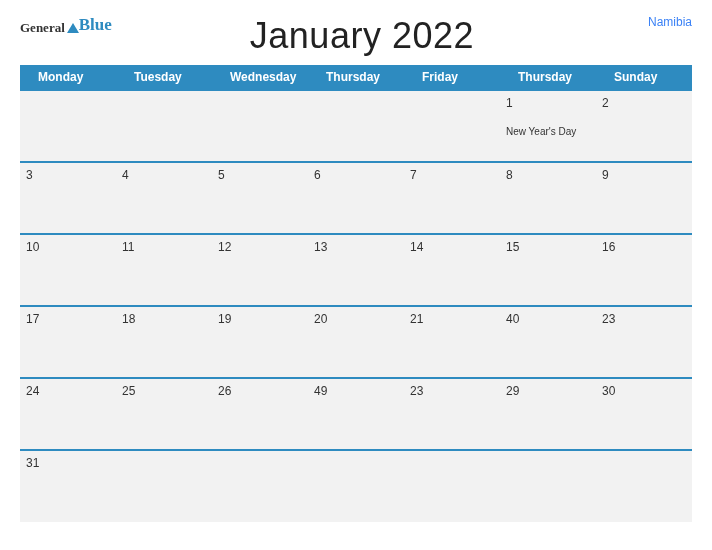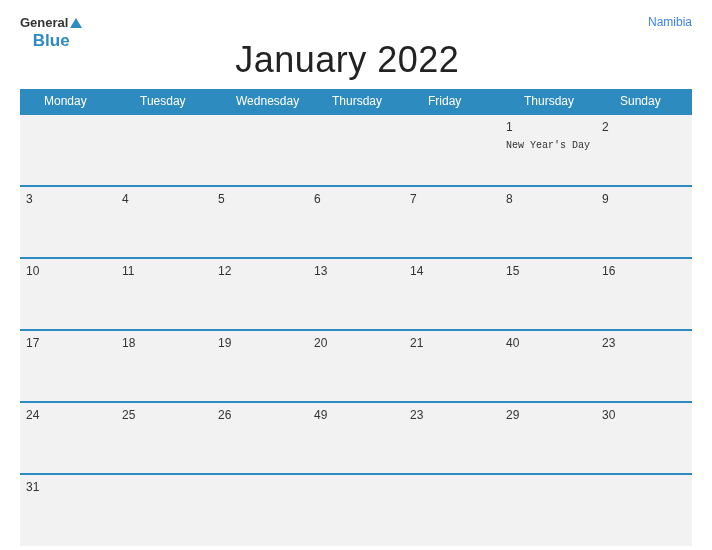--- a/index.html
+++ b/index.html
@@ -17,22 +17,23 @@
       padding: 15px 20px 10px 20px;
     }
     .header {
       display: flex;
       align-items: flex-start;
       justify-content: space-between;
       margin-bottom: 8px;
     }
     .logo {
       display: flex;
-      flex-direction: column;
-      align-items: center;
+      flex-direction: row;
+      align-items: flex-end;
+      font-family: Liberation Serif, serif;
     }
     .logo-general {
       font-size: 13px;
       font-weight: bold;
       color: #333;
       line-height: 1.2;
     }
     .logo-blue {
       font-size: 17px;
       font-weight: bold;
@@ -49,21 +50,20 @@
       margin-left: 2px;
       vertical-align: middle;
     }
     .logo-top-row {
       display: flex;
       align-items: center;
     }
     .title-area {
       text-align: center;
       flex: 1;
-      margin-top: 24px;
     }
     .calendar-title {
       font-size: 36px;
       font-weight: normal;
       color: #222;
       letter-spacing: 0.5px;
     }
     .country-label {
       font-size: 12px;
       color: #3b82f6;
@@ -72,22 +72,22 @@
     }
     .calendar-table {
       width: 100%;
       border-collapse: collapse;
       table-layout: fixed;
     }
     .calendar-table thead tr th {
       background: #2e8bc0;
       color: #fff;
       font-size: 12px;
-      font-weight: normal;
-      padding: 5px 24px;
+      font-weight: bold;
+      padding: 5px 18px;
       text-align: left;
       border: none;
     }
     .calendar-table tbody tr {
       border-top: 2px solid #2e8bc0;
     }
     .calendar-table tbody tr td {
       background: #f2f2f2;
       vertical-align: top;
       padding: 5px 6px;
@@ -98,22 +98,21 @@
     }
     .day-number {
       font-size: 12px;
       color: #333;
       display: block;
     }
     .day-event {
       font-size: 10px;
       color: #333;
       display: block;
-      margin-top: 6px;
-      font-family: Liberation Mono, monospace;
+      margin-top: 16px;
     }
     .empty-cell {
       background: #f2f2f2;
     }
     
     .last-row td {
       height: 50px;
       margin-left: 36px;
     }
   </style>

